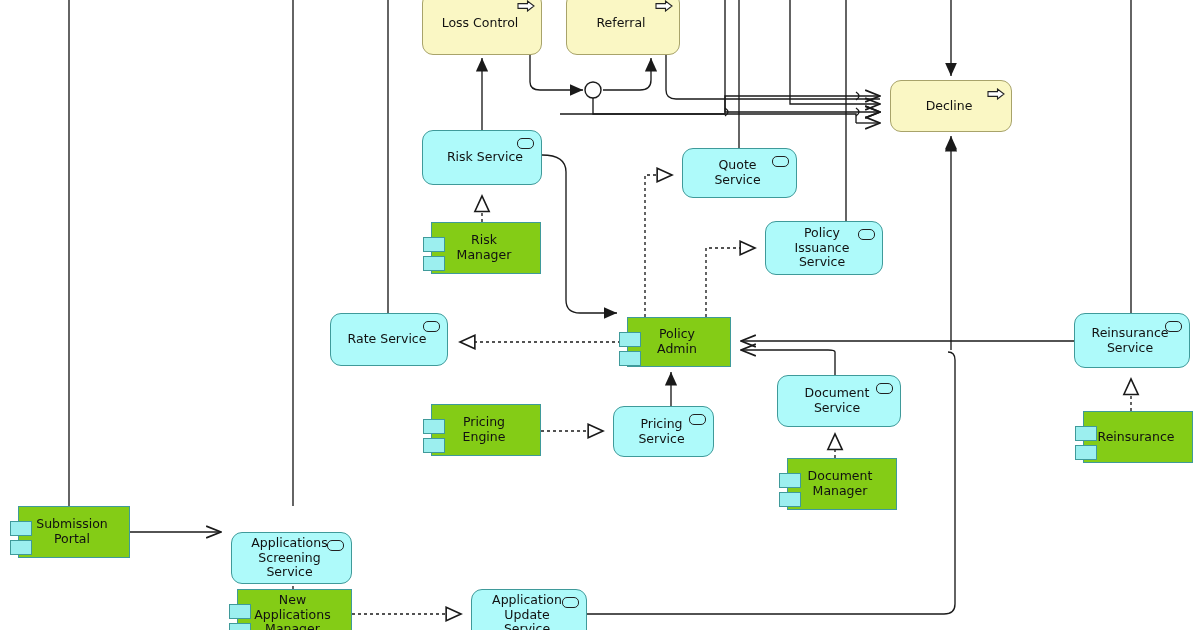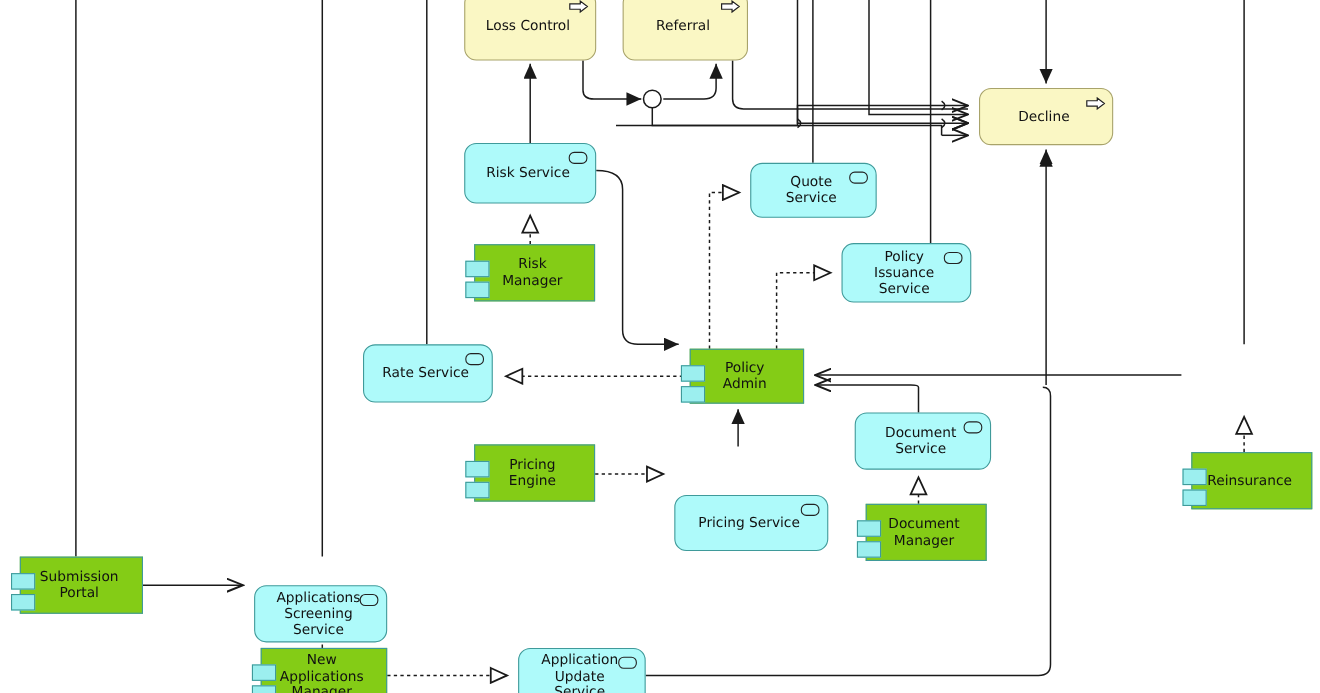--- a/index.html
+++ b/index.html
@@ -135,21 +135,21 @@
         <path d="M1,3.6 L10.5,3.6 L10.5,1 L17,6 L10.5,11 L10.5,8.4 L1,8.4 z" fill="#ffffff" stroke="#222" stroke-width="1.1"></path>
       </svg>
       <span class="label">Referral</span>
     </div>
     <div class="node biz" style="left: 890px; top: 80px; width: 122px; height: 52px;">
       <svg class="parrow" viewBox="0 0 18 12">
         <path d="M1,3.6 L10.5,3.6 L10.5,1 L17,6 L10.5,11 L10.5,8.4 L1,8.4 z" fill="#ffffff" stroke="#222" stroke-width="1.1"></path>
       </svg>
       <span class="label">Decline</span>
     </div>
-    <div class="node svc" style="left: 422px; top: 130px; width: 120px; height: 55px;">
+    <div class="node svc" style="left: 422px; top: 130px; width: 120px; height: 55px; justify-content: flex-end;">
       <span class="oval"></span>
       <span class="label">Risk Service</span>
     </div>
     <div class="node cmp" style="left: 431px; top: 222px; width: 110px; height: 52px;">
       <span class="tab t1"></span>
       <span class="tab t2"></span>
       <span class="label">Risk Manager</span>
     </div>
     <div class="node svc" style="left: 682px; top: 148px; width: 115px; height: 50px;">
       <span class="oval"></span>
@@ -161,30 +161,34 @@
     </div>
     <div class="node svc" style="left: 330px; top: 313px; width: 118px; height: 53px;">
       <span class="oval"></span>
       <span class="label">Rate Service</span>
     </div>
     <div class="node cmp" style="left: 627px; top: 317px; width: 104px; height: 50px;">
       <span class="tab t1"></span>
       <span class="tab t2"></span>
       <span class="label">Policy Admin</span>
     </div>
+    <div class="node svc" style="left: 1074px; top: 313px; width: 116px; height: 55px;">
+      <span class="oval"></span>
+      <span class="label">Reinsurance Service</span>
+    </div>
     <div class="node svc" style="left: 777px; top: 375px; width: 124px; height: 52px;">
       <span class="oval"></span>
       <span class="label">Document Service</span>
     </div>
     <div class="node cmp" style="left: 431px; top: 404px; width: 110px; height: 52px;">
       <span class="tab t1"></span>
       <span class="tab t2"></span>
       <span class="label">Pricing Engine</span>
     </div>
-    <div class="node svc" style="left: 613px; top: 406px; width: 140px; height: 51px; margin-top: 44px;">
+    <div class="node svc" style="left: 613px; top: 406px; width: 101px; height: 51px;">
       <span class="oval"></span>
       <span class="label">Pricing Service</span>
     </div>
     <div class="node cmp" style="left: 1083px; top: 411px; width: 110px; height: 52px;">
       <span class="tab t1"></span>
       <span class="tab t2"></span>
       <span class="label">Reinsurance</span>
     </div>
     <div class="node cmp" style="left: 787px; top: 458px; width: 110px; height: 52px;">
       <span class="tab t1"></span>

